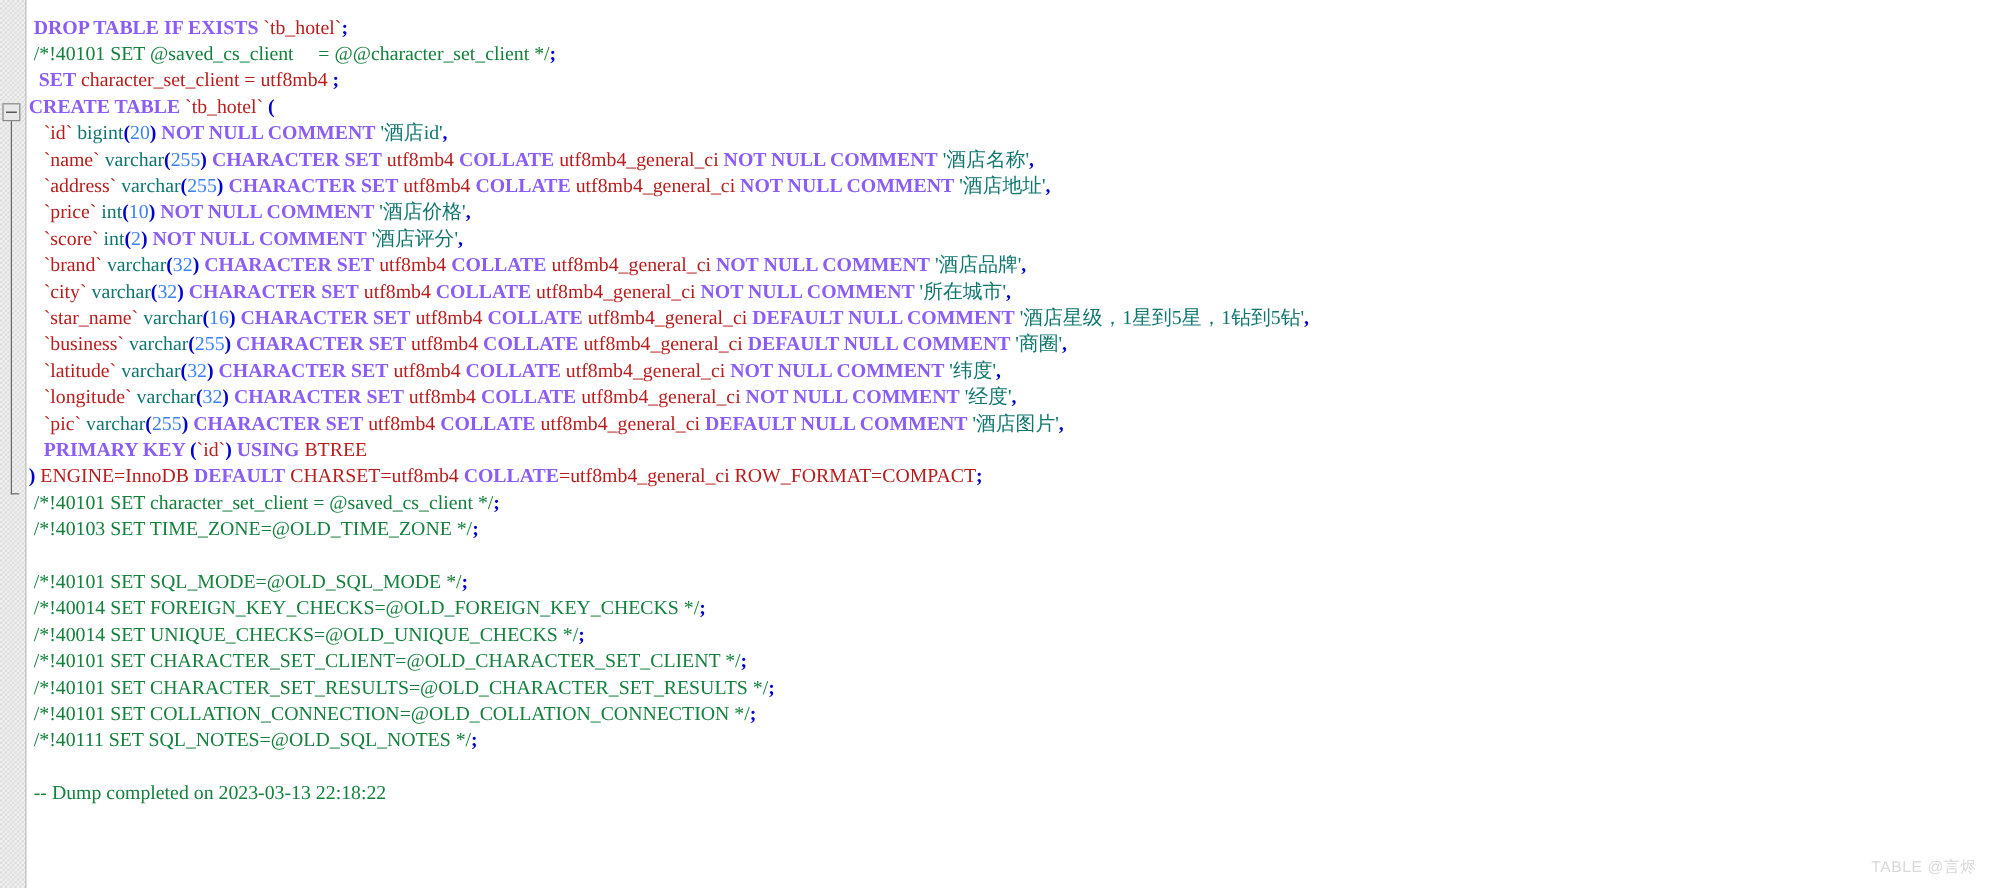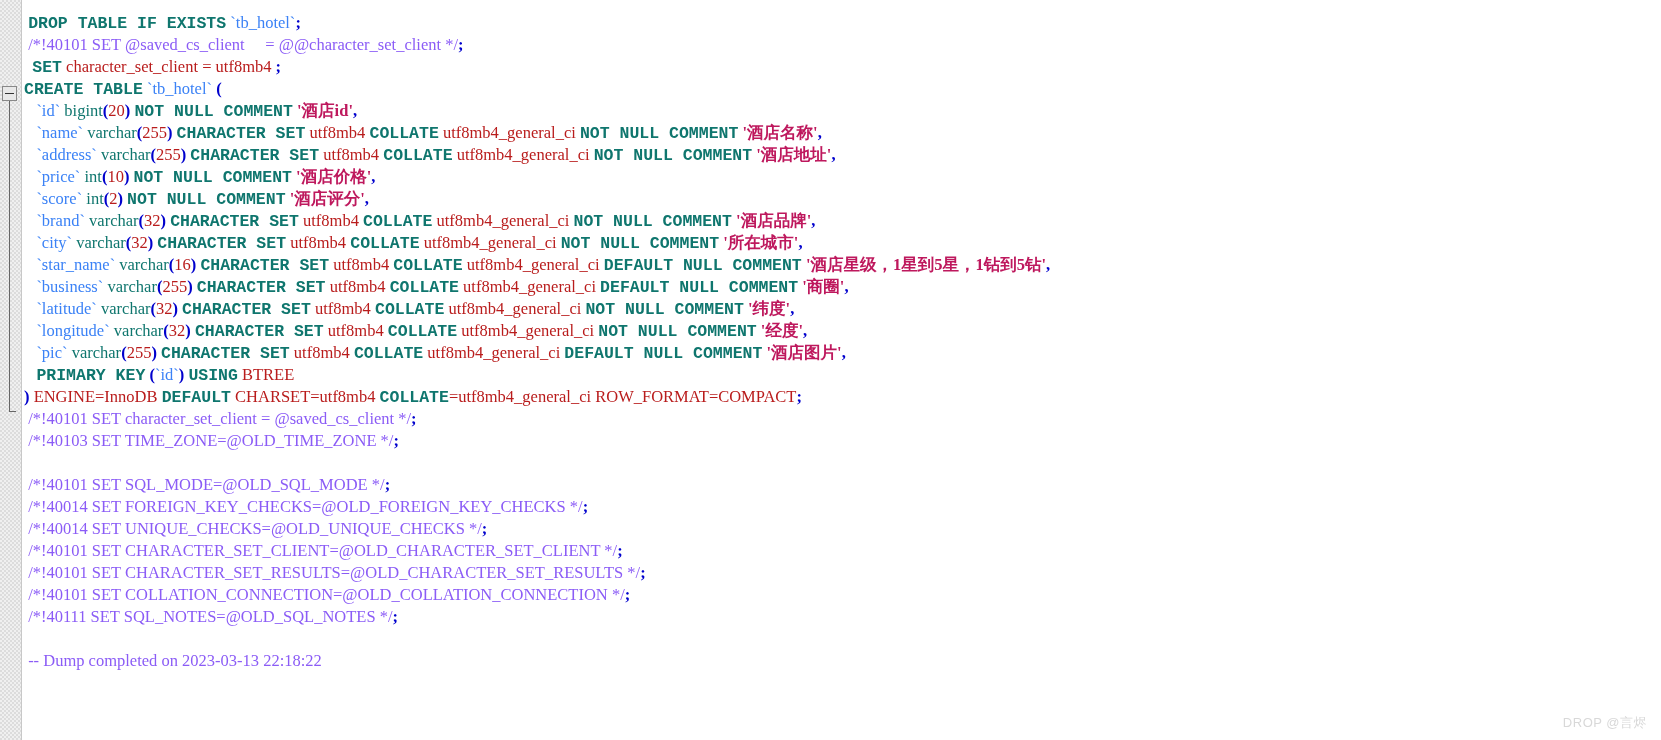--- a/index.html
+++ b/index.html
@@ -86,28 +86,28 @@
     font-family: "Liberation Serif", "DejaVu Serif", serif;
     letter-spacing: 0px;
   }
   .line {
     height: 22px;
     white-space: pre;
     padding-left: 2px;
   }
 
   
-  .kw     { color: #0f766e; font-weight: bold; font-family: Liberation Mono, monospace; }       
+  .kw     { color: #8b5cf6; font-weight: bold; }       
   .plain  { color: #b91c1c; }                          
   .type   { color: #0f766e; }                          
-  .num    { color: #b91c1c; }                          
+  .num    { color: #3b82f6; }                          
   .punc   { color: #0000cd; font-weight: bold; }       
-  .cmt    { color: #8b5cf6; }                          
-  .str    { color: #be185d; font-weight: bold; }                          
-  .bt     { color: #3b82f6; }                          
+  .cmt    { color: #15803d; }                          
+  .str    { color: #0f766e; }                          
+  .bt     { color: #b91c1c; }                          
 
   
   #watermark {
     position: absolute;
     right: 14px;
     bottom: 8px;
     font-family: "Liberation Sans", sans-serif;
     font-size: 13px;
     color: #d8d8d8;
     letter-spacing: 0.5px;
@@ -120,15 +120,15 @@
 <div id="editor">
 
   <div id="gutter"></div>
   <div id="gutter-inner-edge"></div>
   <div id="fold-box"></div>
   <div id="fold-line"></div>
   <div id="fold-end"></div>
 
   <div id="code"><div class="line"><span class="plain"> </span><span class="kw">DROP TABLE IF EXISTS</span><span class="bt"> `tb_hotel`</span><span class="punc">;</span></div><div class="line"><span class="cmt"> /*!40101 </span><span class="cmt">SET</span><span class="cmt"> @saved_cs_client     = @@character_set_client */</span><span class="punc">;</span></div><div class="line"><span class="plain">  </span><span class="kw">SET</span><span class="plain"> character_set_client = utf8mb4 </span><span class="punc">;</span></div><div class="line"><span class="kw">CREATE TABLE</span><span class="bt"> `tb_hotel` </span><span class="punc">(</span></div><div class="line"><span class="bt">   `id` </span><span class="type">bigint</span><span class="punc">(</span><span class="num">20</span><span class="punc">)</span><span class="plain"> </span><span class="kw">NOT NULL COMMENT</span><span class="str"> '酒店id'</span><span class="punc">,</span></div><div class="line"><span class="bt">   `name` </span><span class="type">varchar</span><span class="punc">(</span><span class="num">255</span><span class="punc">)</span><span class="plain"> </span><span class="kw">CHARACTER SET</span><span class="plain"> utf8mb4 </span><span class="kw">COLLATE</span><span class="plain"> utf8mb4_general_ci </span><span class="kw">NOT NULL COMMENT</span><span class="str"> '酒店名称'</span><span class="punc">,</span></div><div class="line"><span class="bt">   `address` </span><span class="type">varchar</span><span class="punc">(</span><span class="num">255</span><span class="punc">)</span><span class="plain"> </span><span class="kw">CHARACTER SET</span><span class="plain"> utf8mb4 </span><span class="kw">COLLATE</span><span class="plain"> utf8mb4_general_ci </span><span class="kw">NOT NULL COMMENT</span><span class="str"> '酒店地址'</span><span class="punc">,</span></div><div class="line"><span class="bt">   `price` </span><span class="type">int</span><span class="punc">(</span><span class="num">10</span><span class="punc">)</span><span class="plain"> </span><span class="kw">NOT NULL COMMENT</span><span class="str"> '酒店价格'</span><span class="punc">,</span></div><div class="line"><span class="bt">   `score` </span><span class="type">int</span><span class="punc">(</span><span class="num">2</span><span class="punc">)</span><span class="plain"> </span><span class="kw">NOT NULL COMMENT</span><span class="str"> '酒店评分'</span><span class="punc">,</span></div><div class="line"><span class="bt">   `brand` </span><span class="type">varchar</span><span class="punc">(</span><span class="num">32</span><span class="punc">)</span><span class="plain"> </span><span class="kw">CHARACTER SET</span><span class="plain"> utf8mb4 </span><span class="kw">COLLATE</span><span class="plain"> utf8mb4_general_ci </span><span class="kw">NOT NULL COMMENT</span><span class="str"> '酒店品牌'</span><span class="punc">,</span></div><div class="line"><span class="bt">   `city` </span><span class="type">varchar</span><span class="punc">(</span><span class="num">32</span><span class="punc">)</span><span class="plain"> </span><span class="kw">CHARACTER SET</span><span class="plain"> utf8mb4 </span><span class="kw">COLLATE</span><span class="plain"> utf8mb4_general_ci </span><span class="kw">NOT NULL COMMENT</span><span class="str"> '所在城市'</span><span class="punc">,</span></div><div class="line"><span class="bt">   `star_name` </span><span class="type">varchar</span><span class="punc">(</span><span class="num">16</span><span class="punc">)</span><span class="plain"> </span><span class="kw">CHARACTER SET</span><span class="plain"> utf8mb4 </span><span class="kw">COLLATE</span><span class="plain"> utf8mb4_general_ci </span><span class="kw">DEFAULT NULL COMMENT</span><span class="str"> '酒店星级，1星到5星，1钻到5钻'</span><span class="punc">,</span></div><div class="line"><span class="bt">   `business` </span><span class="type">varchar</span><span class="punc">(</span><span class="num">255</span><span class="punc">)</span><span class="plain"> </span><span class="kw">CHARACTER SET</span><span class="plain"> utf8mb4 </span><span class="kw">COLLATE</span><span class="plain"> utf8mb4_general_ci </span><span class="kw">DEFAULT NULL COMMENT</span><span class="str"> '商圈'</span><span class="punc">,</span></div><div class="line"><span class="bt">   `latitude` </span><span class="type">varchar</span><span class="punc">(</span><span class="num">32</span><span class="punc">)</span><span class="plain"> </span><span class="kw">CHARACTER SET</span><span class="plain"> utf8mb4 </span><span class="kw">COLLATE</span><span class="plain"> utf8mb4_general_ci </span><span class="kw">NOT NULL COMMENT</span><span class="str"> '纬度'</span><span class="punc">,</span></div><div class="line"><span class="bt">   `longitude` </span><span class="type">varchar</span><span class="punc">(</span><span class="num">32</span><span class="punc">)</span><span class="plain"> </span><span class="kw">CHARACTER SET</span><span class="plain"> utf8mb4 </span><span class="kw">COLLATE</span><span class="plain"> utf8mb4_general_ci </span><span class="kw">NOT NULL COMMENT</span><span class="str"> '经度'</span><span class="punc">,</span></div><div class="line"><span class="bt">   `pic` </span><span class="type">varchar</span><span class="punc">(</span><span class="num">255</span><span class="punc">)</span><span class="plain"> </span><span class="kw">CHARACTER SET</span><span class="plain"> utf8mb4 </span><span class="kw">COLLATE</span><span class="plain"> utf8mb4_general_ci </span><span class="kw">DEFAULT NULL COMMENT</span><span class="str"> '酒店图片'</span><span class="punc">,</span></div><div class="line"><span class="plain">   </span><span class="kw">PRIMARY KEY</span><span class="punc"> (</span><span class="bt">`id`</span><span class="punc">) </span><span class="kw">USING</span><span class="plain"> BTREE</span></div><div class="line"><span class="punc">)</span><span class="plain"> ENGINE=InnoDB </span><span class="kw">DEFAULT</span><span class="plain"> CHARSET=utf8mb4 </span><span class="kw">COLLATE</span><span class="plain">=utf8mb4_general_ci ROW_FORMAT=COMPACT</span><span class="punc">;</span></div><div class="line"><span class="cmt"> /*!40101 SET character_set_client = @saved_cs_client */</span><span class="punc">;</span></div><div class="line"><span class="cmt"> /*!40103 SET TIME_ZONE=@OLD_TIME_ZONE */</span><span class="punc">;</span></div><div class="line">&nbsp;</div><div class="line"><span class="cmt"> /*!40101 SET SQL_MODE=@OLD_SQL_MODE */</span><span class="punc">;</span></div><div class="line"><span class="cmt"> /*!40014 SET FOREIGN_KEY_CHECKS=@OLD_FOREIGN_KEY_CHECKS */</span><span class="punc">;</span></div><div class="line"><span class="cmt"> /*!40014 SET UNIQUE_CHECKS=@OLD_UNIQUE_CHECKS */</span><span class="punc">;</span></div><div class="line"><span class="cmt"> /*!40101 SET CHARACTER_SET_CLIENT=@OLD_CHARACTER_SET_CLIENT */</span><span class="punc">;</span></div><div class="line"><span class="cmt"> /*!40101 SET CHARACTER_SET_RESULTS=@OLD_CHARACTER_SET_RESULTS */</span><span class="punc">;</span></div><div class="line"><span class="cmt"> /*!40101 SET COLLATION_CONNECTION=@OLD_COLLATION_CONNECTION */</span><span class="punc">;</span></div><div class="line"><span class="cmt"> /*!40111 SET SQL_NOTES=@OLD_SQL_NOTES */</span><span class="punc">;</span></div><div class="line">&nbsp;</div><div class="line"><span class="cmt"> -- Dump completed on 2023-03-13 22:18:22</span></div></div>
 
-  <div id="watermark">DROP @言烬</div>
+  <div id="watermark">TABLE @言烬</div>
 
 </div>
 
 </body></html>

